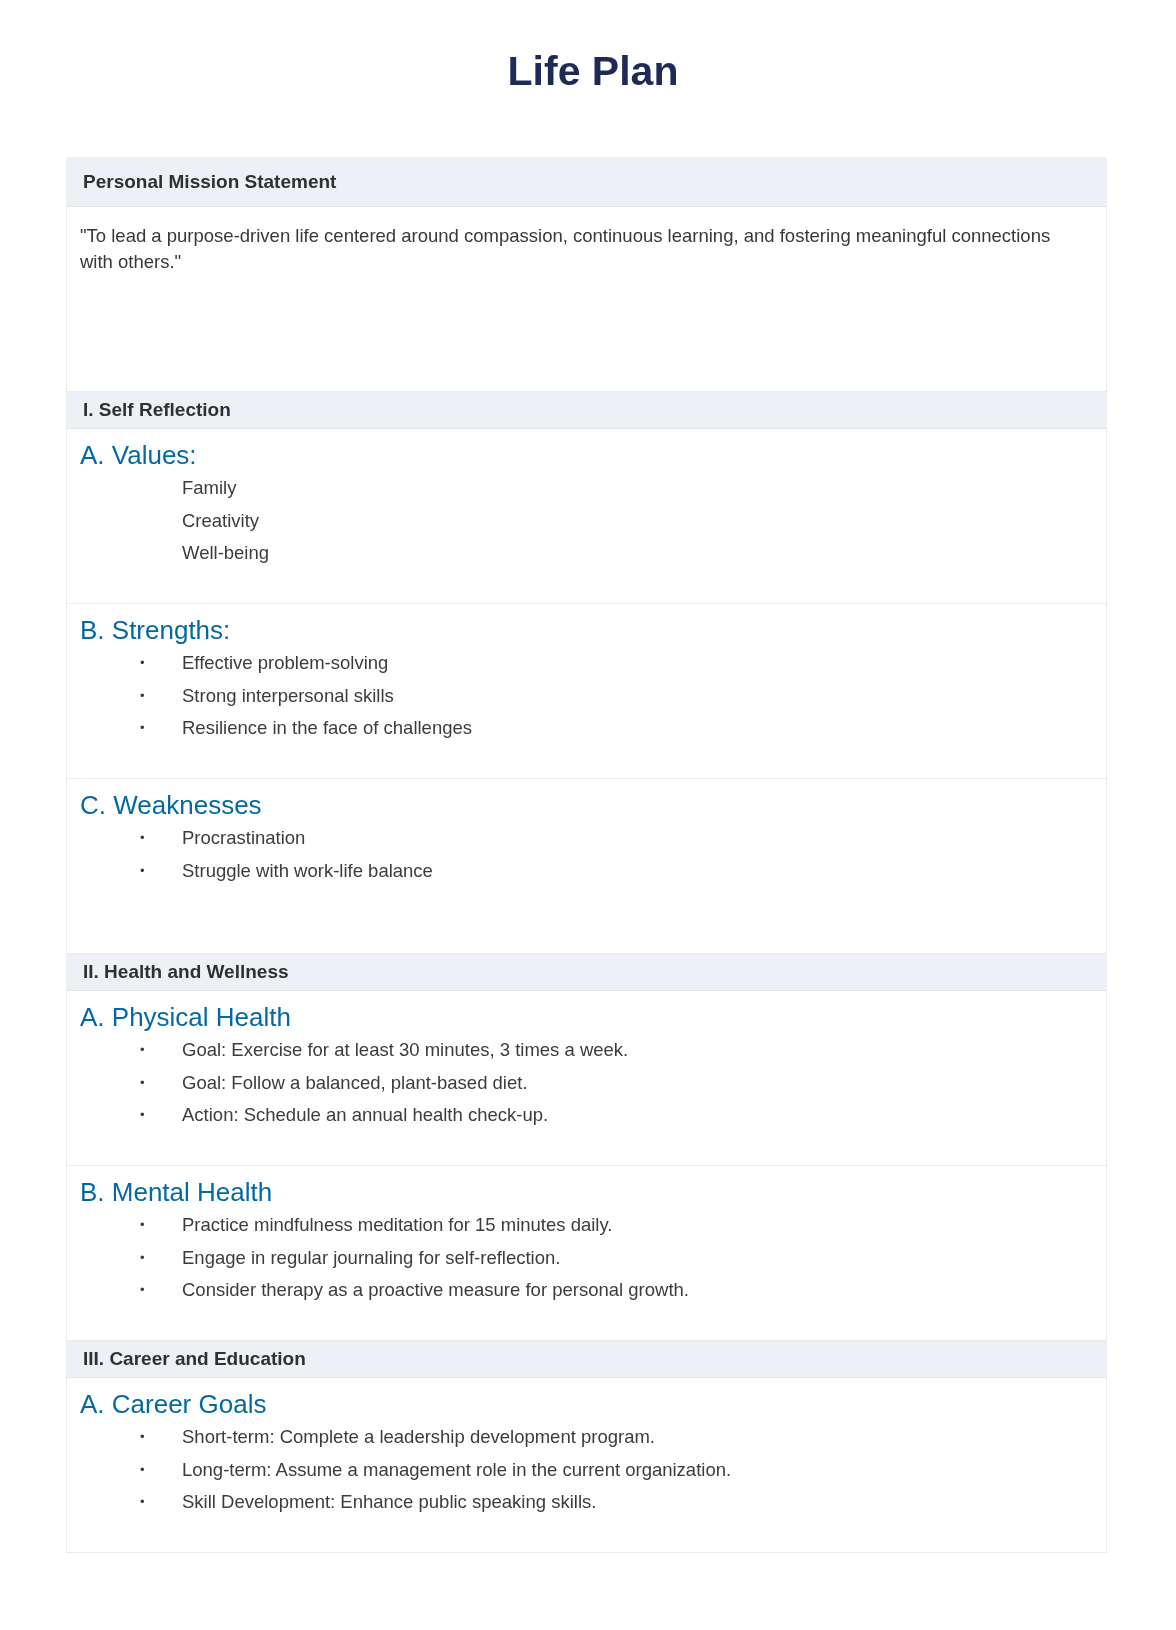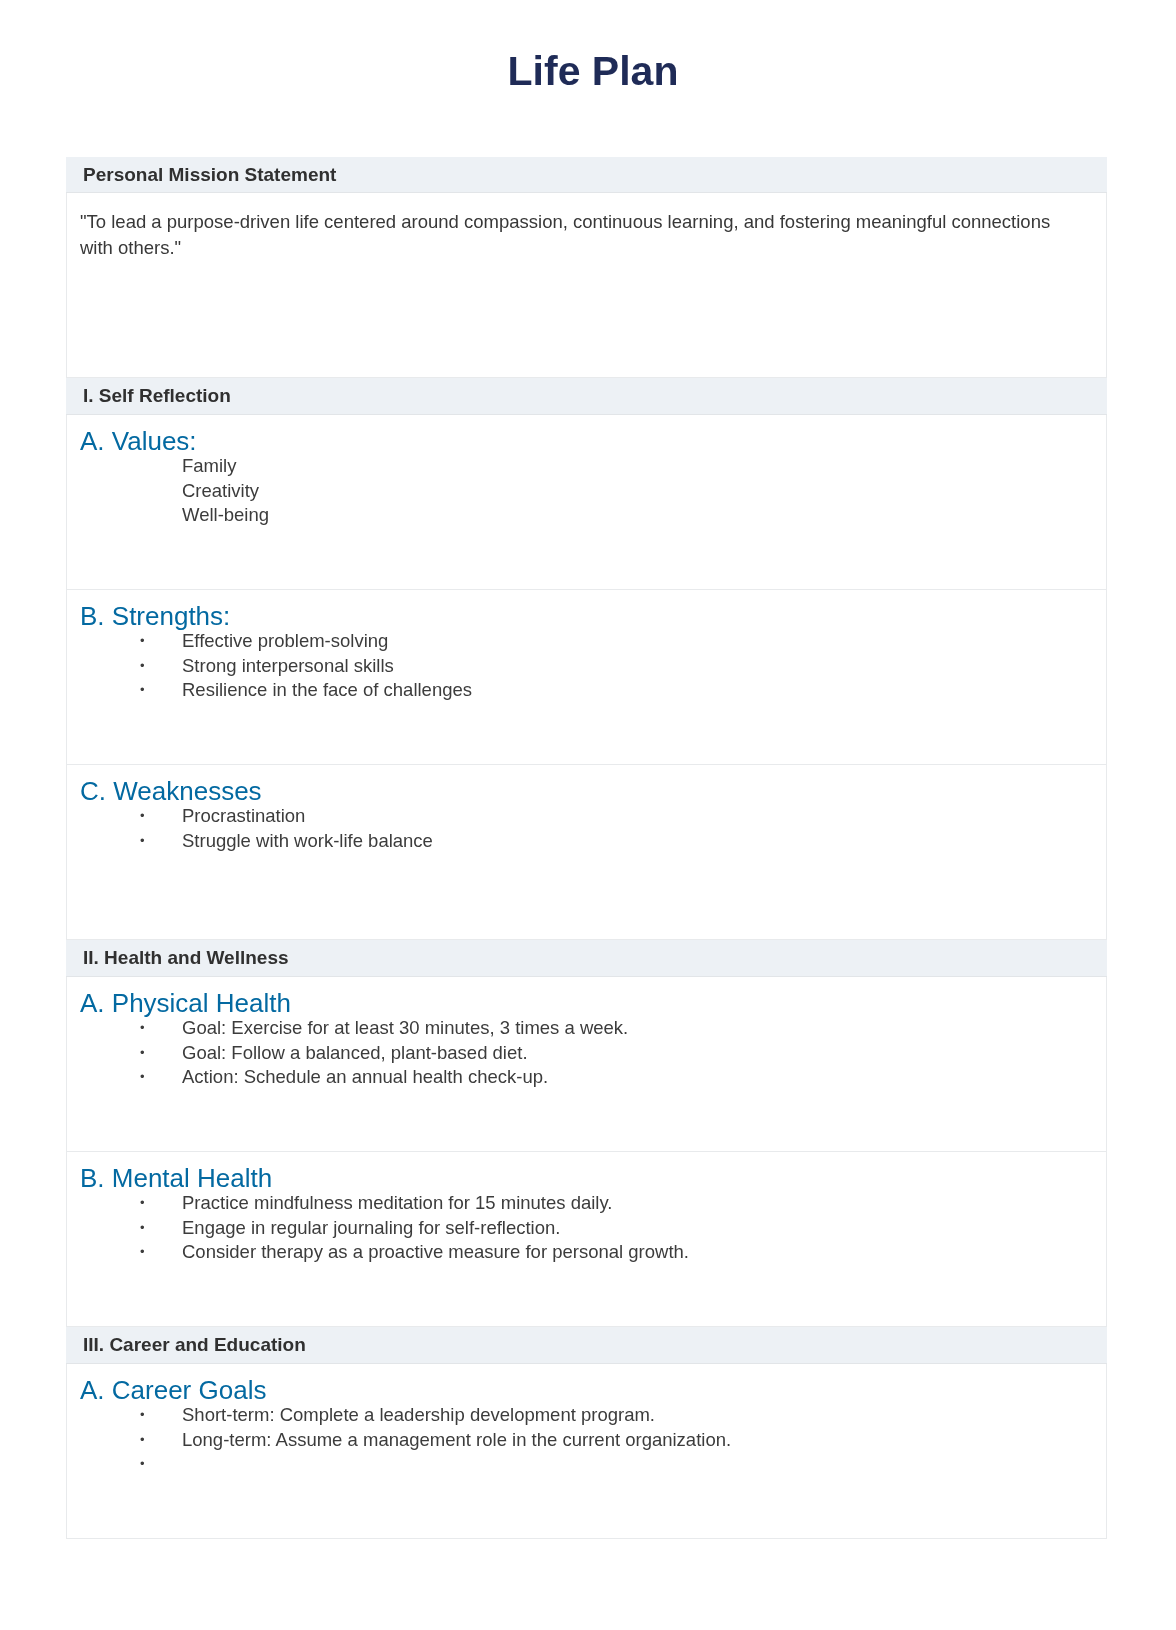--- a/index.html
+++ b/index.html
@@ -26,21 +26,21 @@
     background: #edf1f5;
     height: 37px;
     display: flex;
     align-items: center;
     padding-left: 17px;
     border-bottom: 1px solid #e2e5e8;
     font-size: 19px;
     font-weight: bold;
     color: #303030;
   }
-  .doc > .section-header:first-child { height: 36px; }
+  .doc > .section-header:first-child { height: 50px; }
   .content-box {
     background: #ffffff;
     border: 1px solid #e8eaec;
     border-top: none;
     min-height: 175px;
     padding: 13px 18px 0 13px;
     font-size: 18.5px;
     color: #3c3c3c;
   }
   .doc > .content-box:nth-child(2) { min-height: 185px; }
@@ -57,20 +57,21 @@
   .item-list {
     list-style: none;
     margin: 0;
     padding: 0;
   }
   .item {
     position: relative;
     padding-left: 102px;
     line-height: 24.5px;
     color: #3c3c3c;
+    margin-top: 8px;
   }
   .bullet-dot {
     position: absolute;
     left: 60px;
     top: 0;
     line-height: 24.5px;
     font-size: 13px;
     color: #3c3c3c;
   }
 </style>
@@ -132,16 +133,16 @@
       </ul>
     </div>
     <div class="section-header">
       <span>III. Career and Education</span>
     </div>
     <div class="content-box">
       <div class="box-label">A. Career Goals</div>
       <ul class="item-list bullet">
         <li class="item"><span class="bullet-dot">•</span><span class="item-text">Short-term: Complete a leadership development program.</span></li>
         <li class="item"><span class="bullet-dot">•</span><span class="item-text">Long-term: Assume a management role in the current organization.</span></li>
-        <li class="item"><span class="bullet-dot">•</span></li>
+        <li class="item"><span class="bullet-dot">•</span><span class="item-text">Skill Development: Enhance public speaking skills.</span></li>
       </ul>
     </div>
   </div>
 
 </body></html>

